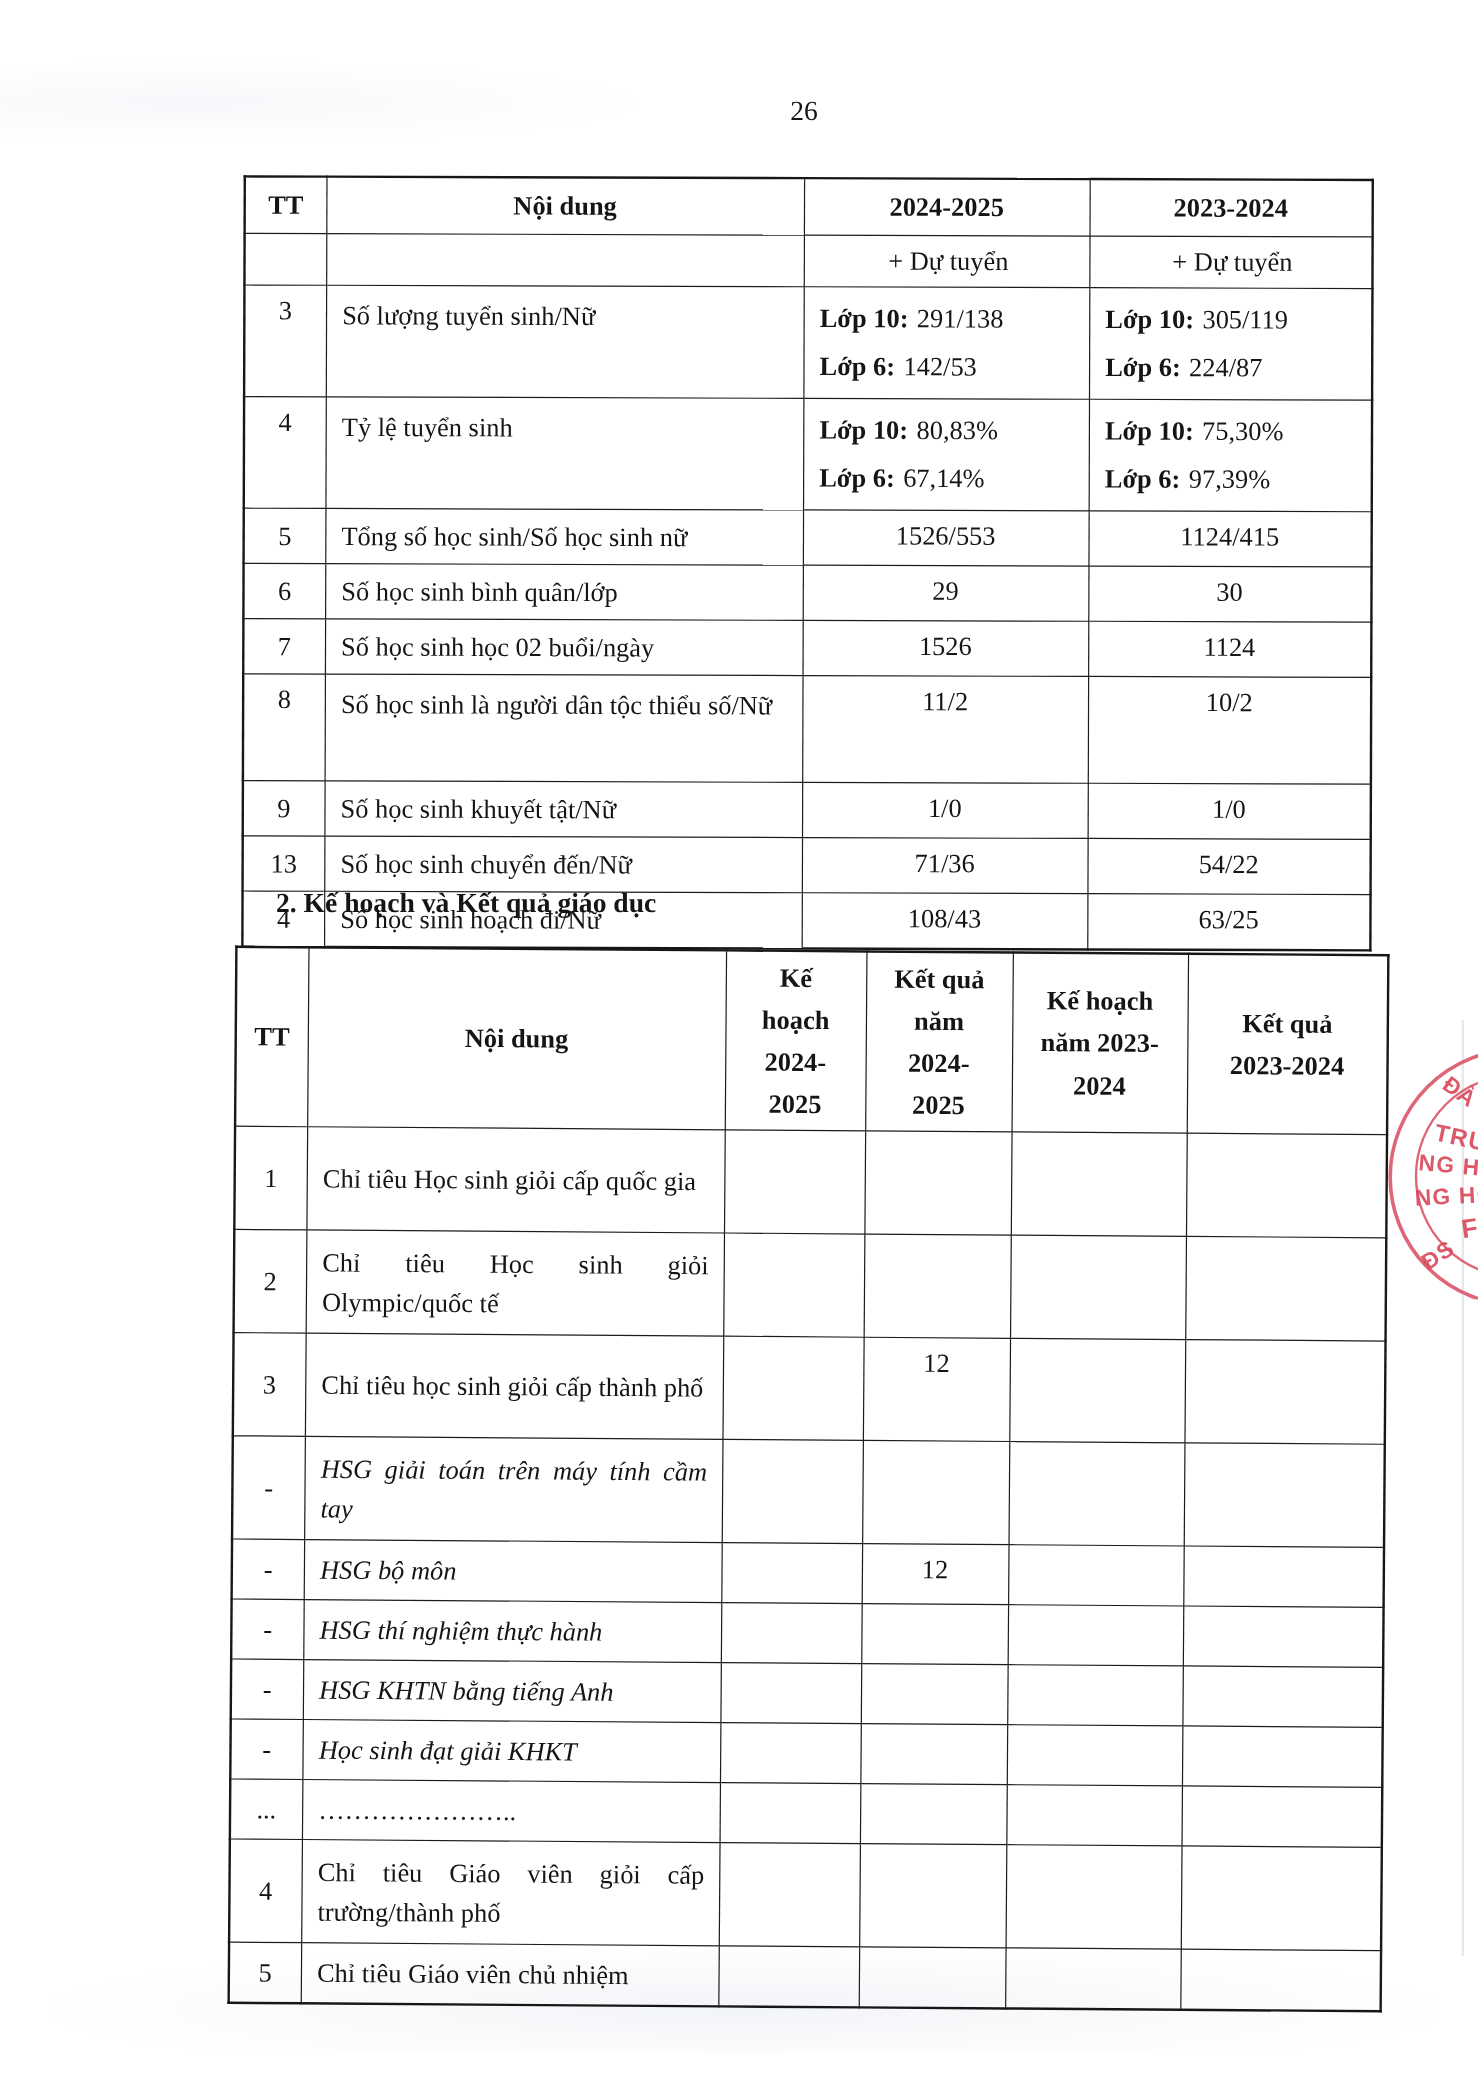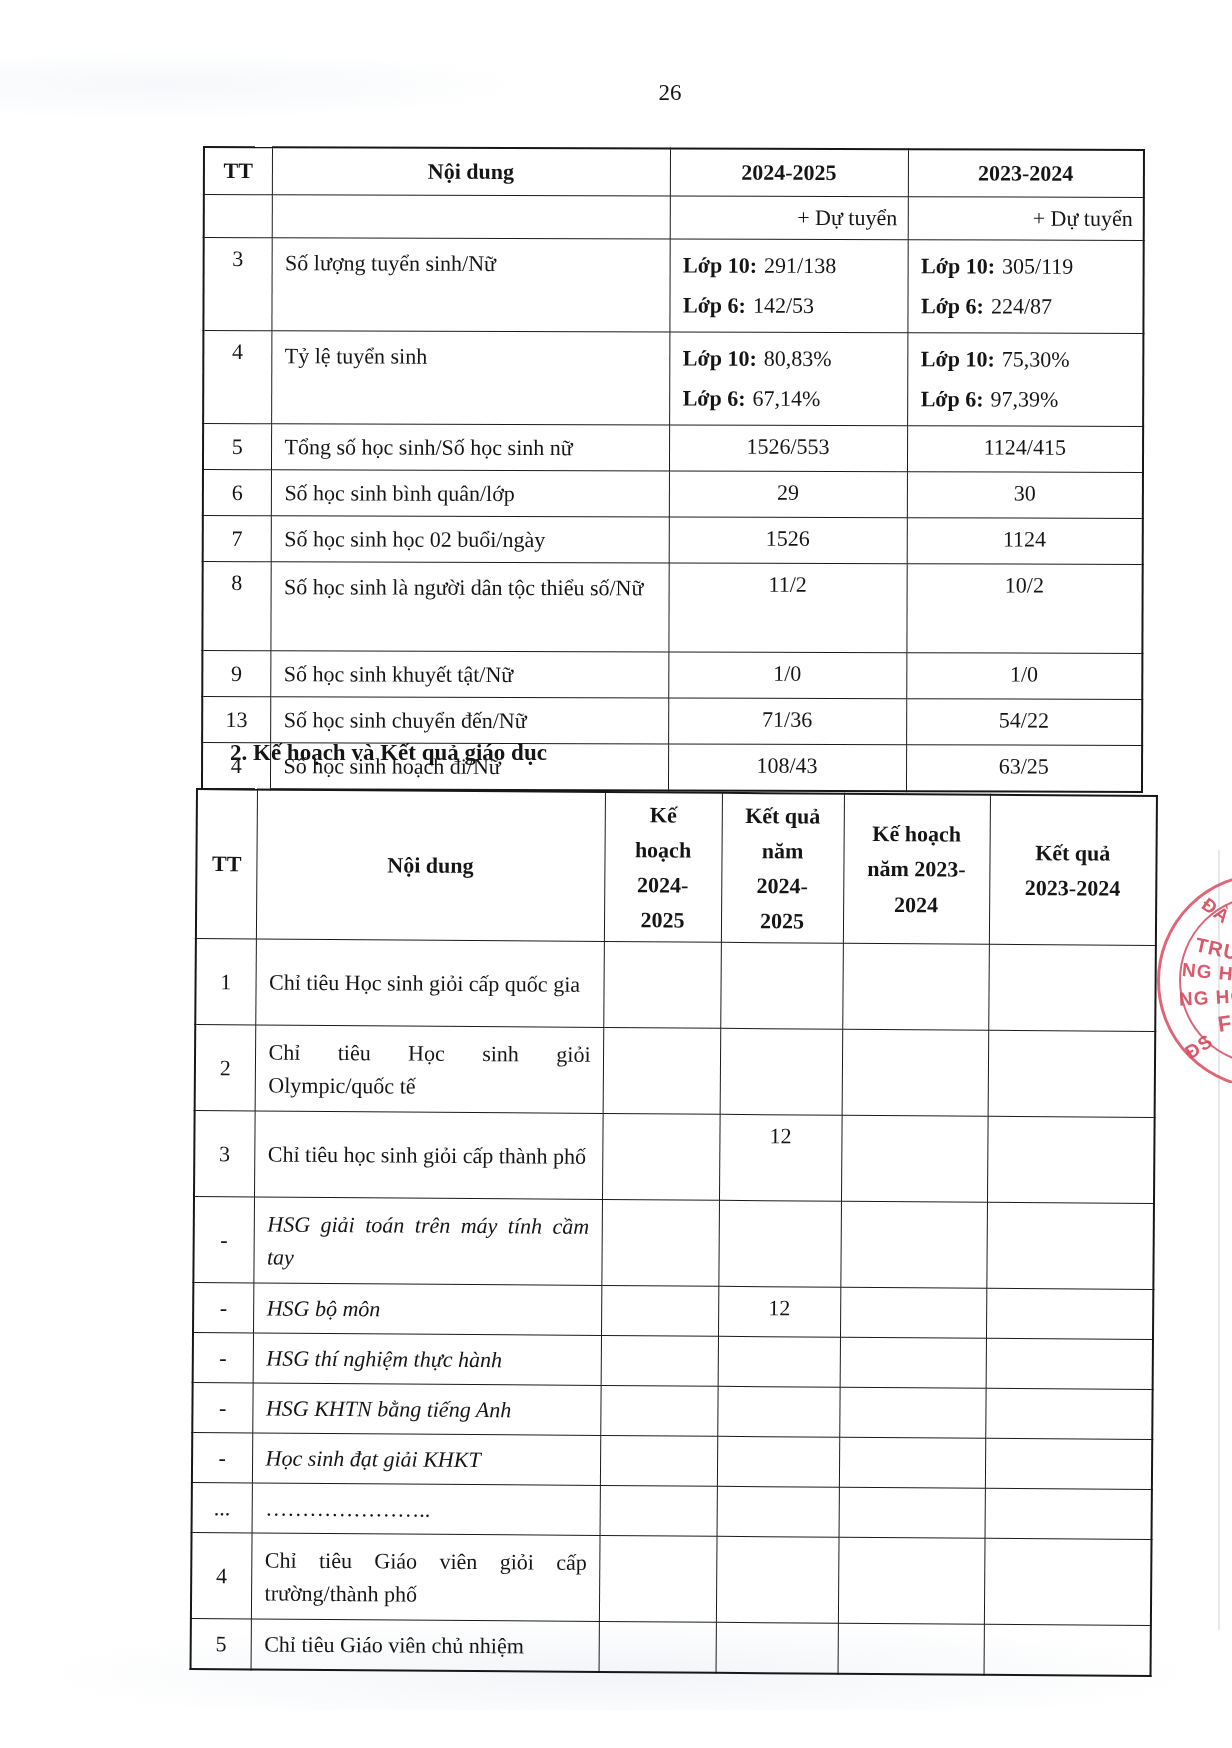--- a/index.html
+++ b/index.html
@@ -32,21 +32,21 @@
   .t1{border:2.5px solid #171717;}
   .t2{border:2.5px solid #171717;}
 
   th.hdr{font-weight:bold;text-align:center;font-size:22px;}
   .t2 th.hdr{white-space:pre-line;line-height:1.6;}
 
   td.tt{text-align:center;padding:3px 2px;}
   td.label{text-align:justify;line-height:1.5;padding:4px 12px 4px 13px;}
   td.val{text-align:center;vertical-align:top;padding-top:8px;}
   td.val-left{text-align:left;vertical-align:top;padding:6px 8px 6px 13px;line-height:1.82;}
-  td.sub{ text-align:right;padding-left:13px;}
+  td.sub{ text-align:center;padding-left:13px;}
   .b{font-weight:bold;}
   .lv{margin-left:7px;}
   .it td.label{font-style:italic;}
   .line{white-space:nowrap;}
 
   
   .h-head1 td,.h-head1 th{height:40px;}
   .h-sub td{height:34px;}
   .h-2line td{height:76px;}
   .h-1line td{height:34px;}

